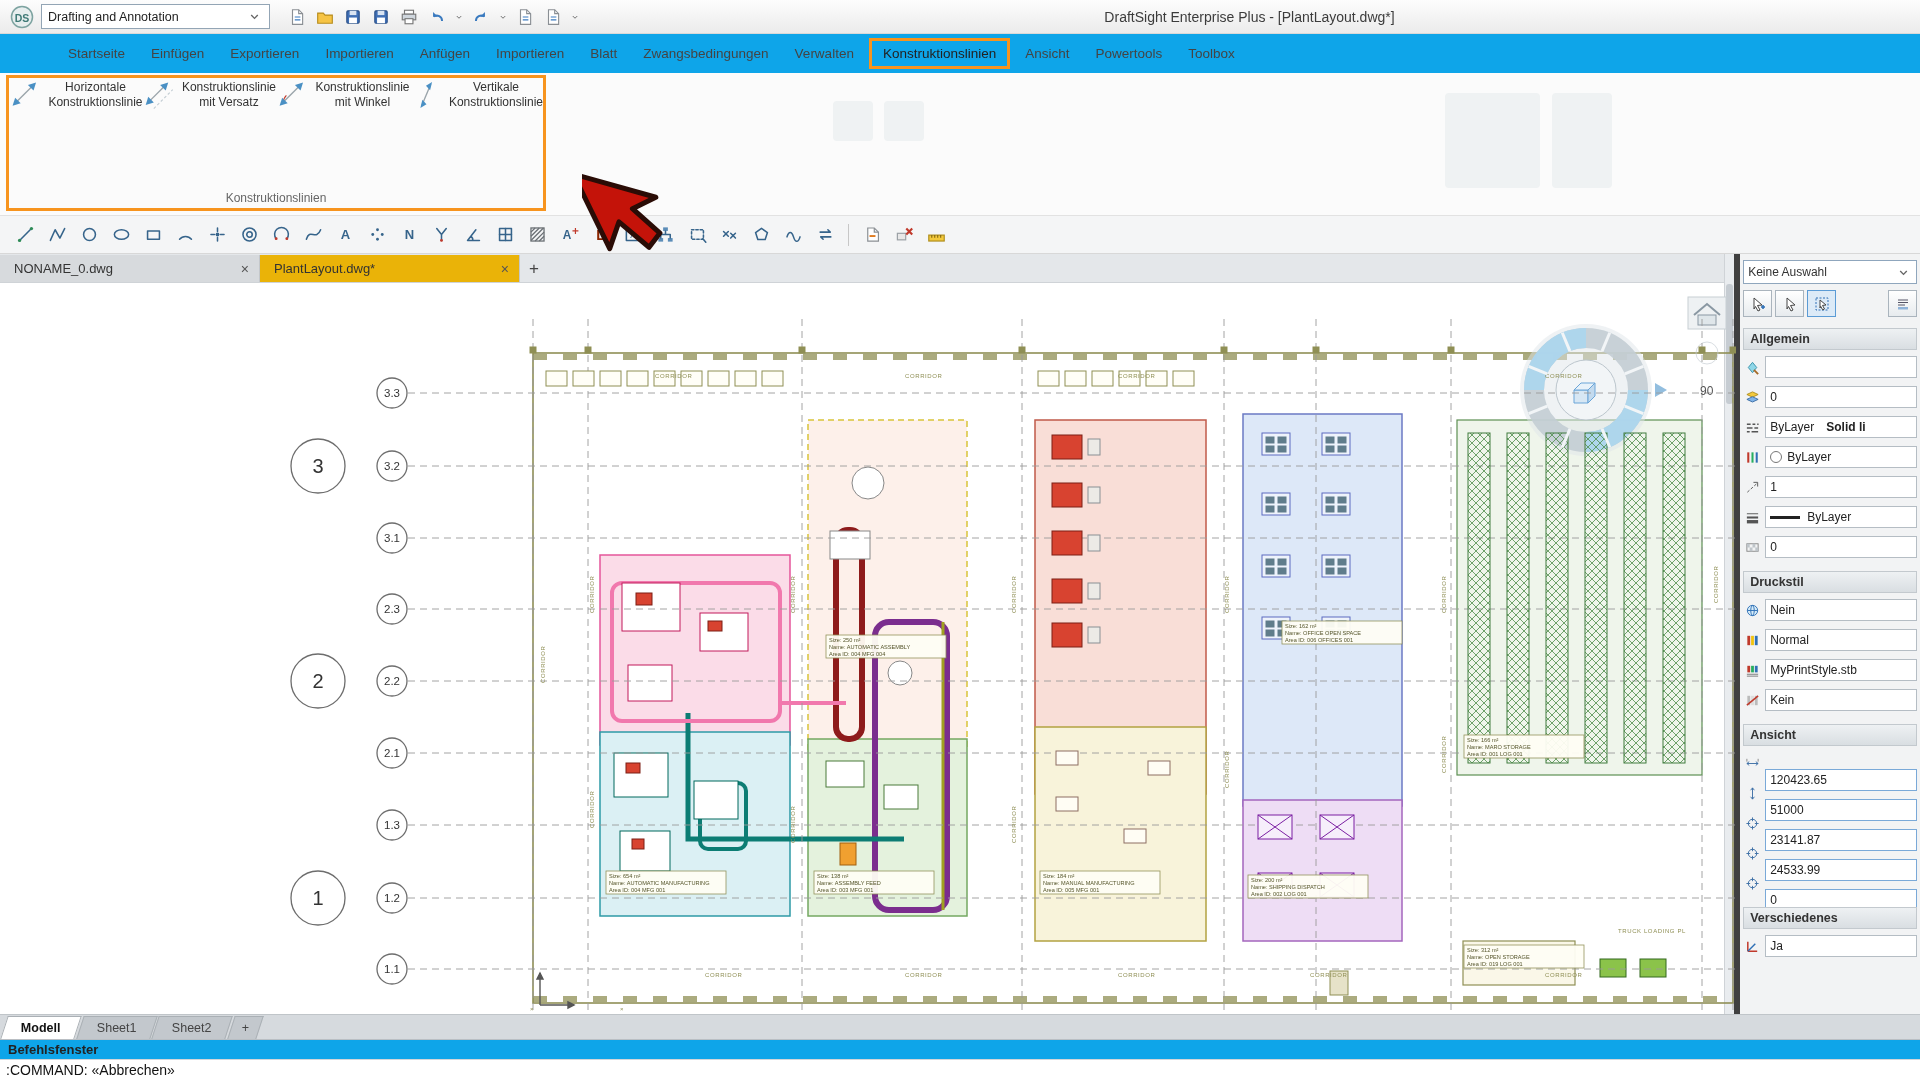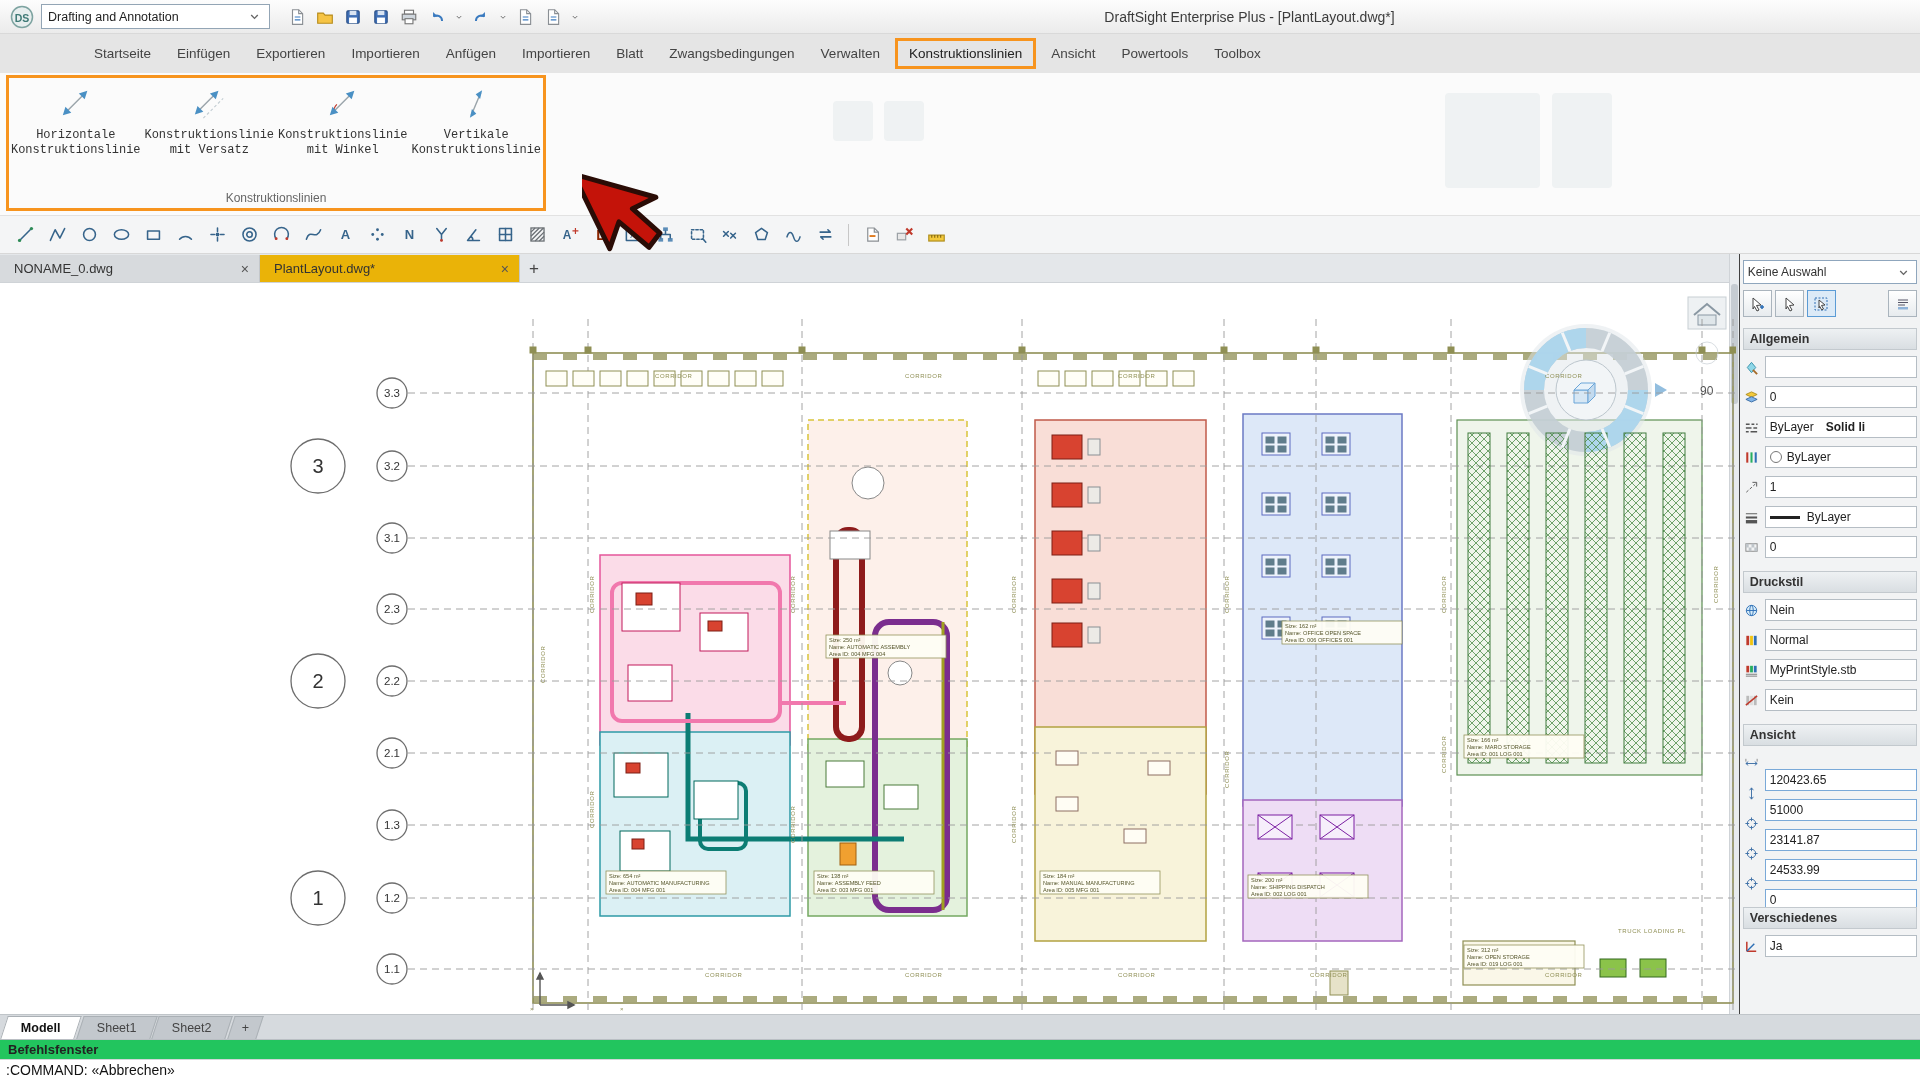--- a/index.html
+++ b/index.html
@@ -9,30 +9,30 @@
   
   .titlebar{height:33px;background:linear-gradient(#fdfdfd,#ebebeb);border-bottom:1px solid #d9d9d9;display:flex;align-items:center;padding:0 8px;gap:6px;flex:0 0 33px;}
   .logo{width:27px;height:27px;display:flex;align-items:center;justify-content:center;}
   .workspace{width:215px;height:23px;background:#fff;border:1px solid #93a5b5;display:flex;align-items:center;justify-content:space-between;padding:0 6px;font-size:12.5px;color:#222;}
   .qat{display:flex;align-items:center;gap:3px;margin-left:8px;}
   .qbtn{width:25px;height:25px;display:flex;align-items:center;justify-content:center;border-radius:2px;}
   .qbtn.caretbtn{width:13px;}
   .win-title{flex:1;text-align:center;font-size:14px;color:#3c3c3c;white-space:nowrap;}
 
   
-  .ribbon-tabs{height:39px;background:#e5e5e5;display:flex;align-items:center;padding-left:81px;flex:0 0 39px;}
+  .ribbon-tabs{height:39px;background:#0ea5e9;display:flex;align-items:center;padding-left:55px;flex:0 0 39px;}
   .rtab{padding:9px 13px;font-size:13.5px;color:#444;white-space:nowrap;}
   .tab-hl{border:3px solid #F7941E;display:inline-flex;align-items:center;margin:0 2px;}
   .tab-hl .rtab{padding:5px 11px;color:#222;}
 
   
   .ribbon-body{height:142px;background:#fbfbfb;border-bottom:1px solid #e2e2e2;position:relative;flex:0 0 142px;}
   .panel-hl{position:absolute;left:6px;top:2px;width:534px;height:130px;border:3px solid #F7941E;background:#fbfbfb;display:flex;flex-direction:column;}
   .panel-btns{flex:1;display:flex;align-items:flex-start;}
-  .rbtn{width:25%;display:flex;flex-direction:column;align-items:center;padding-top:9px;gap:7px;font-family:Liberation Mono, monospace;}
+  .rbtn{width:25%;display:flex;flex-direction:row;align-items:center;padding-top:0;gap:7px;}
   .rbtn svg{width:34px;height:34px;}
   .rlabel{font-size:12px;color:#333;text-align:center;line-height:1.25;white-space:pre-line;}
   .panel-caption{text-align:center;font-size:12px;color:#666;padding-bottom:3px;}
   .ghost{position:absolute;background:#9fb2c0;opacity:.12;border-radius:4px;}
 
   
   .cursor{position:absolute;left:582px;top:150px;width:104px;height:116px;z-index:50;pointer-events:none;}
 
   
   .tool-row{height:37px;background:#f4f5f6;border-bottom:1px solid #d8d8d8;display:flex;align-items:center;padding-left:10px;gap:2px;flex:0 0 37px;}
@@ -46,21 +46,21 @@
   .dtab{height:27px;display:flex;align-items:center;justify-content:space-between;padding:0 10px 0 14px;font-size:13px;color:#333;background:#d7dadd;border-right:1px solid #c3c7cb;min-width:235px;gap:35px;}
   .dtab.active{background:#eab308;}
   .dclose{color:#555;font-size:14px;padding-left:22px;}
   .dplus{width:28px;height:27px;display:flex;align-items:center;justify-content:center;font-size:17px;color:#444;}
   .canvas{flex:1;background:#ffffff;position:relative;}
   .canvas svg{position:absolute;left:0;top:0;}
   .vscroll{width:9px;background:#e9ecef;border-left:1px solid #cfd3d7;}
   .vthumb{width:7px;height:120px;background:#c6ccd2;margin:30px auto 0;border-radius:3px;}
 
   
-  .props{width:175px;background:#f2f3f4;border-left:1px solid #404040;display:flex;flex-direction:column;padding:6px 3px 0;font-size:12px;overflow:hidden;}
+  .props{width:175px;background:#f2f3f4;border-left:6px solid #404040;display:flex;flex-direction:column;padding:6px 3px 0;font-size:12px;overflow:hidden;}
   .pcombo{height:22px;background:#fff;border:1px solid #8fa6bd;display:flex;align-items:center;justify-content:space-between;padding:0 4px;flex:0 0 22px;}
   .pselrow{display:flex;align-items:center;gap:3px;margin-top:6px;}
   .pselbtn{width:27px;height:25px;border:1px solid #aab4bd;background:linear-gradient(#ffffff,#e7ebee);display:flex;align-items:center;justify-content:center;}
   .pselbtn.active{border-color:#5b9bd5;background:#dceaf7;}
   .flex-sp{flex:1;}
   .psec{display:flex;flex-direction:column;gap:4px;margin-top:11px;}
   .phead{height:20px;background:linear-gradient(#eef1f3,#d9dee2);border:1px solid #c3c9ce;display:flex;align-items:center;padding:0 6px;font-weight:bold;color:#333;font-size:12.5px;}
   .prow{display:flex;align-items:center;gap:4px;height:26px;}
   .picon{width:18px;flex:0 0 18px;display:flex;align-items:center;justify-content:center;}
   .pfield{flex:1;height:20px;background:#fff;border:1px solid #b5bdc4;display:flex;align-items:center;padding:0 4px;color:#222;overflow:hidden;white-space:nowrap;min-width:0;}
@@ -72,21 +72,21 @@
   
   .sheet-bar{height:24px;background:#d6dade;display:flex;align-items:flex-end;padding-left:4px;gap:2px;flex:0 0 24px;border-top:1px solid #c0c5c9;}
   .stab{height:22px;padding:0 16px;background:#c3c8cd;transform:skewX(-18deg);display:flex;align-items:center;border:1px solid #aab0b5;border-bottom:none;}
   .stab span{transform:skewX(18deg);font-size:12.5px;color:#444;}
   .stab.active{background:#fff;}
   .stab.active span{font-weight:bold;color:#111;}
   .stab.add{padding:0 10px;}
 
   
   .cmd{height:40px;flex:0 0 40px;display:flex;flex-direction:column;border-top:1px solid #b9bec3;}
-  .cmd-head{height:19px;background:#22c55e;display:flex;align-items:center;padding-left:8px;font-size:13px;font-weight:bold;color:#222;border-bottom:1px solid #d3d6d9;}
+  .cmd-head{height:19px;background:#0ea5e9;display:flex;align-items:center;padding-left:8px;font-size:13px;font-weight:bold;color:#222;border-bottom:1px solid #d3d6d9;}
   .cmd-body{flex:1;background:#fff;display:flex;align-items:flex-start;padding:2px 0 0 6px;font-family:Liberation Sans, sans-serif;font-size:14px;color:#111;}
 
   
   svg.ic{display:block;}
   svg.ic .st{stroke:#36648b;fill:none;stroke-width:1.3;stroke-linecap:round;stroke-linejoin:round;}
   svg.ic .stg{stroke:#6b7075;fill:none;stroke-width:1.1;}
   svg.ic .gd{fill:#2e8b57;}
 
   
   .gl{stroke:#9a9a9a;stroke-width:0.9;stroke-dasharray:7 5;}

